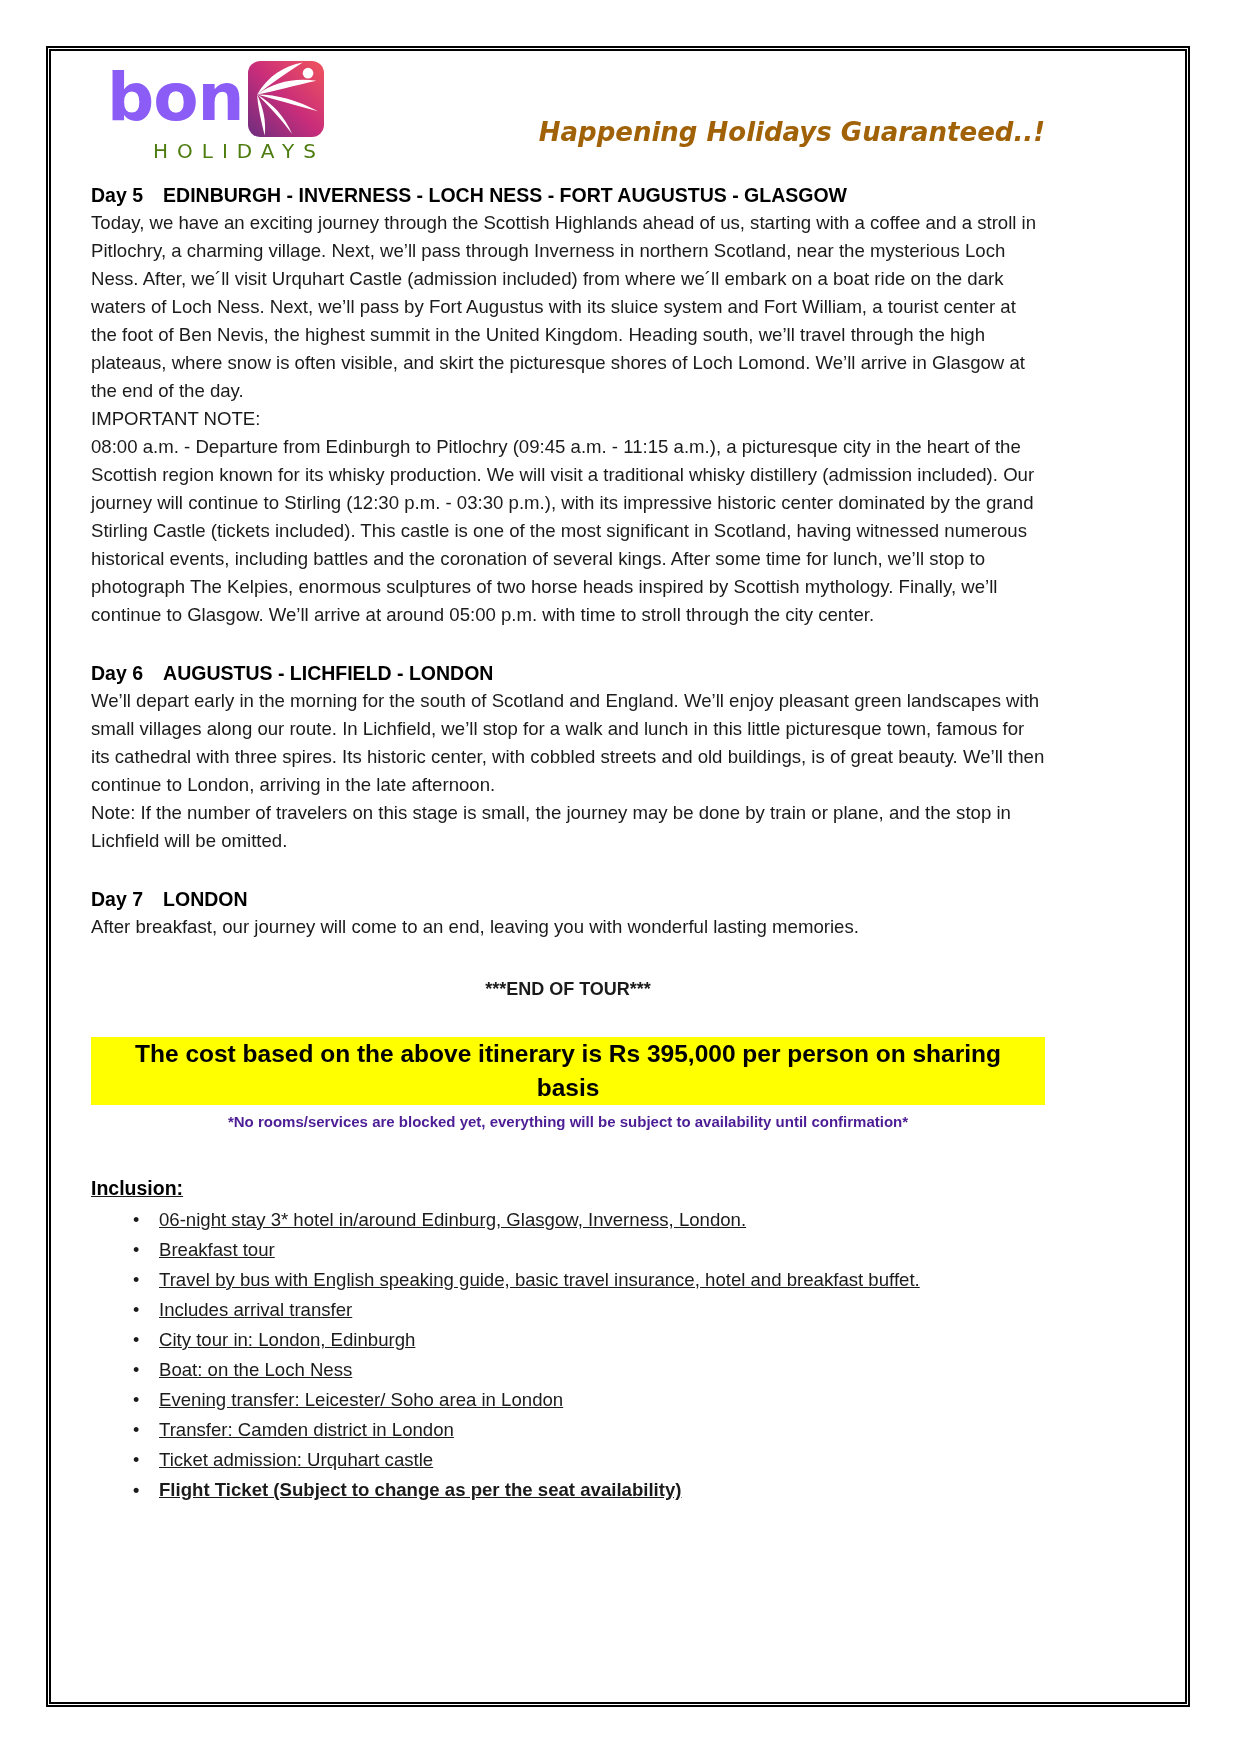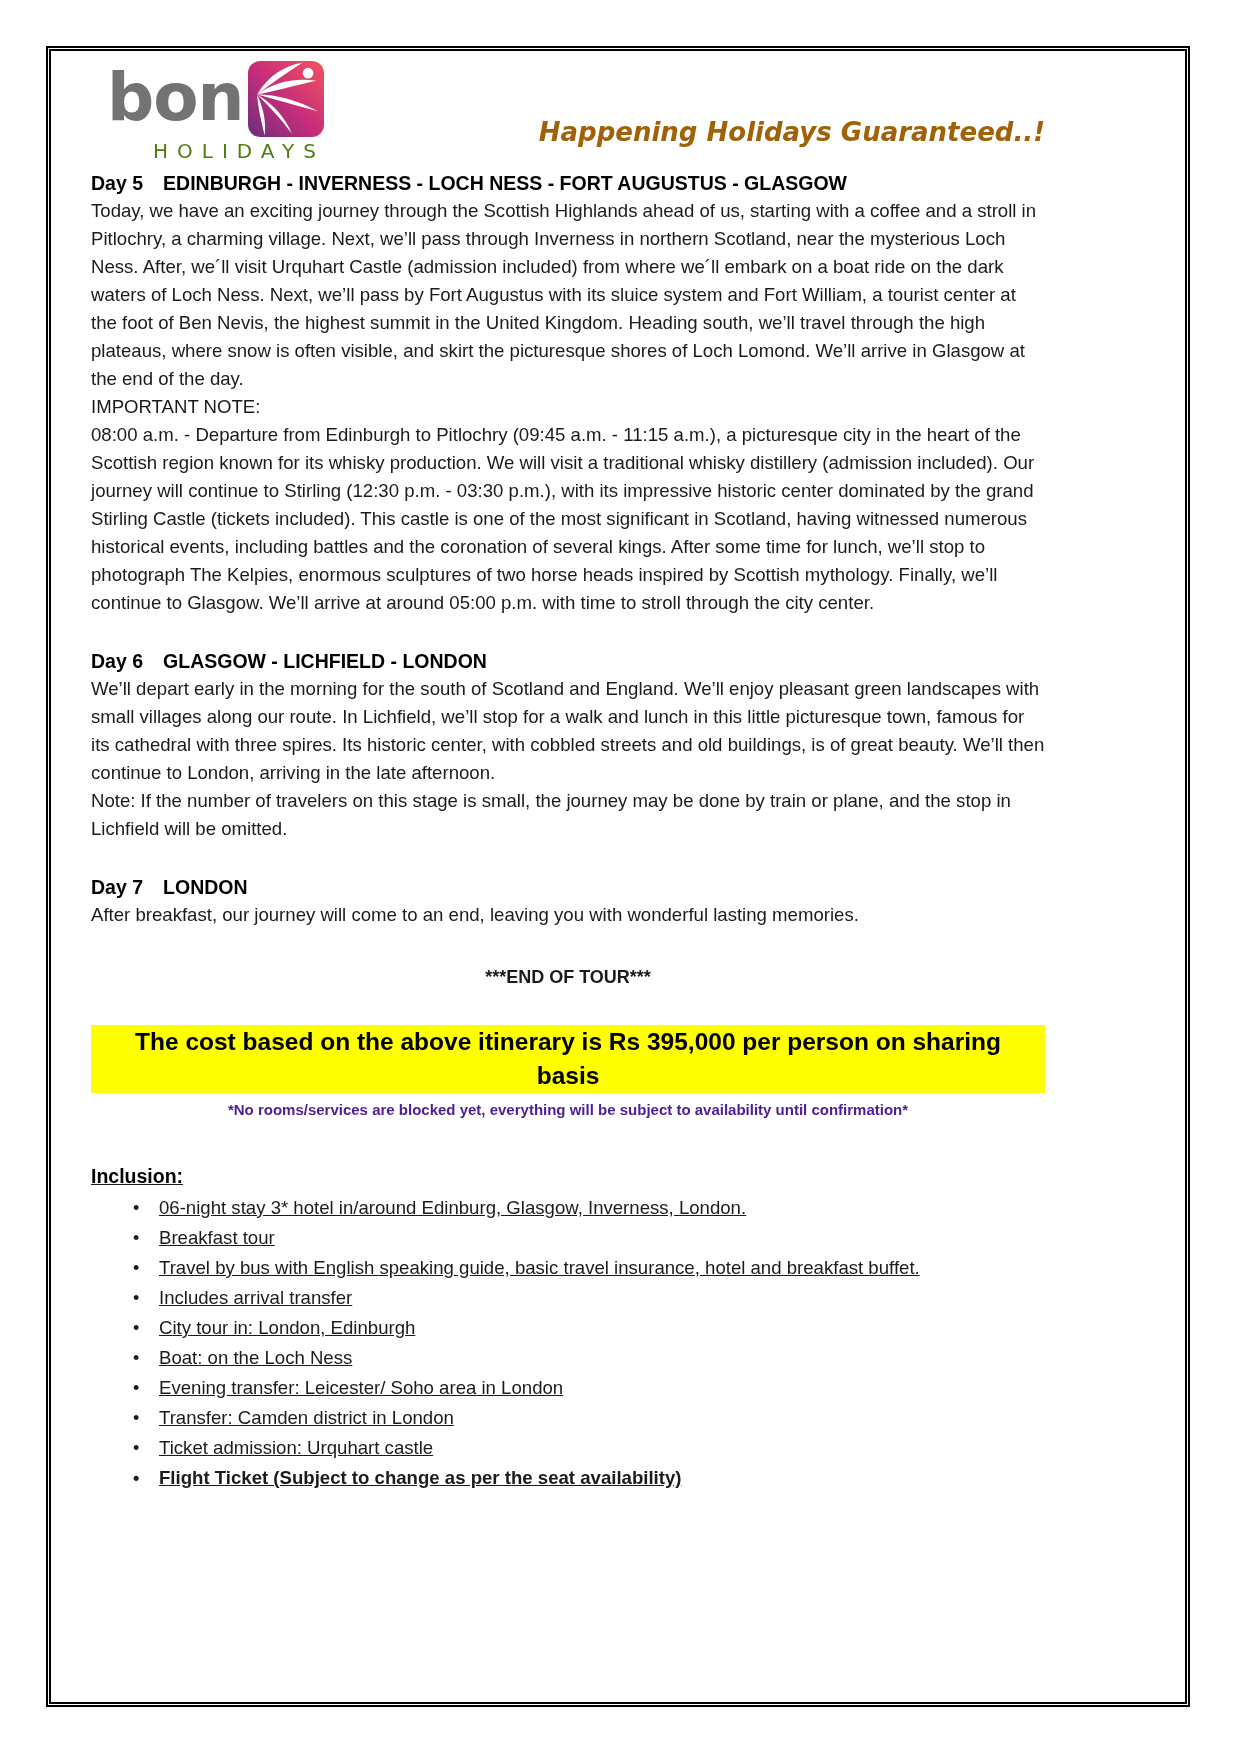--- a/index.html
+++ b/index.html
@@ -20,21 +20,21 @@
   }
   
   .header { position: relative; height: 104px; }
   .logo { position: absolute; left: 16px; top: 4px; width: 270px; }
   .logo-row { display: flex; align-items: flex-start; }
   .logo-text {
     font-family: "DejaVu Sans", sans-serif;
     font-weight: bold;
     font-size: 66px; line-height: 74px;
     letter-spacing: -1px;
-    color: #737373;
+    color: #8b5cf6;
   }
   .palm-icon { width: 76px; height: 76px; margin-left: 4px; }
   .logo-sub {
     font-family: "DejaVu Sans", sans-serif;
     color: #4d7c0f;
     font-size: 20px;
     letter-spacing: 9px;
     margin: 2px 0 0 46px;
   }
   .tagline {
@@ -42,21 +42,21 @@
     right: 100px; bottom: 14px;
     font-family: "DejaVu Sans", sans-serif;
     font-style: italic;
     font-weight: 600;
     font-size: 26px;
     color: #a16207;
     white-space: nowrap;
     margin-top: 28px;
   }
   
-  .content { width: 954px; margin-top: 8px; font-size: 18.6px; line-height: 28px; }
+  .content { width: 954px; margin-top: 20px; font-size: 18.6px; line-height: 28px; }
   .day-section { margin-top: 30px; }
   .day-section.first { margin-top: 0; }
   .day-heading { font-weight: bold; font-size: 19.5px; line-height: 28px; color: #000; }
   .day-label { display: inline-block; margin-right: 20px; }
   .para { margin: 0; }
   .end-of-tour {
     text-align: center;
     font-weight: bold;
     font-size: 18px;
     margin-top: 34px;
@@ -125,21 +125,21 @@
       <div class="day-heading">
         <span class="day-label">Day 5</span><span>EDINBURGH - INVERNESS - LOCH NESS - FORT AUGUSTUS - GLASGOW</span>
       </div>
       <p class="para">Today, we have an exciting journey through the Scottish Highlands ahead of us, starting with a coffee and a stroll in Pitlochry, a charming village. Next, we’ll pass through Inverness in northern Scotland, near the mysterious Loch Ness. After, we´ll visit Urquhart Castle (admission included) from where we´ll embark on a boat ride on the dark waters of Loch Ness. Next, we’ll pass by Fort Augustus with its sluice system and Fort William, a tourist center at the foot of Ben Nevis, the highest summit in the United Kingdom. Heading south, we’ll travel through the high plateaus, where snow is often visible, and skirt the picturesque shores of Loch Lomond. We’ll arrive in Glasgow at the end of the day.</p>
       <p class="para">IMPORTANT NOTE:</p>
       <p class="para">08:00 a.m. - Departure from Edinburgh to Pitlochry (09:45 a.m. - 11:15 a.m.), a picturesque city in the heart of the Scottish region known for its whisky production. We will visit a traditional whisky distillery (admission included). Our journey will continue to Stirling (12:30 p.m. - 03:30 p.m.), with its impressive historic center dominated by the grand Stirling Castle (tickets included). This castle is one of the most significant in Scotland, having witnessed numerous historical events, including battles and the coronation of several kings. After some time for lunch, we’ll stop to photograph The Kelpies, enormous sculptures of two horse heads inspired by Scottish mythology. Finally, we’ll continue to Glasgow. We’ll arrive at around 05:00 p.m. with time to stroll through the city center.</p>
     </div>
 
     <div class="day-section">
       <div class="day-heading">
-        <span class="day-label">Day 6</span><span>GLASGOW - LICHFIELD - LONDON</span>
+        <span class="day-label">Day 6</span><span>AUGUSTUS - LICHFIELD - LONDON</span>
       </div>
       <p class="para">We’ll depart early in the morning for the south of Scotland and England. We’ll enjoy pleasant green landscapes with small villages along our route. In Lichfield, we’ll stop for a walk and lunch in this little picturesque town, famous for its cathedral with three spires. Its historic center, with cobbled streets and old buildings, is of great beauty. We’ll then continue to London, arriving in the late afternoon.</p>
       <p class="para">Note: If the number of travelers on this stage is small, the journey may be done by train or plane, and the stop in Lichfield will be omitted.</p>
     </div>
 
     <div class="day-section">
       <div class="day-heading">
         <span class="day-label">Day 7</span><span>LONDON</span>
       </div>
       <p class="para">After breakfast, our journey will come to an end, leaving you with wonderful lasting memories.</p>

